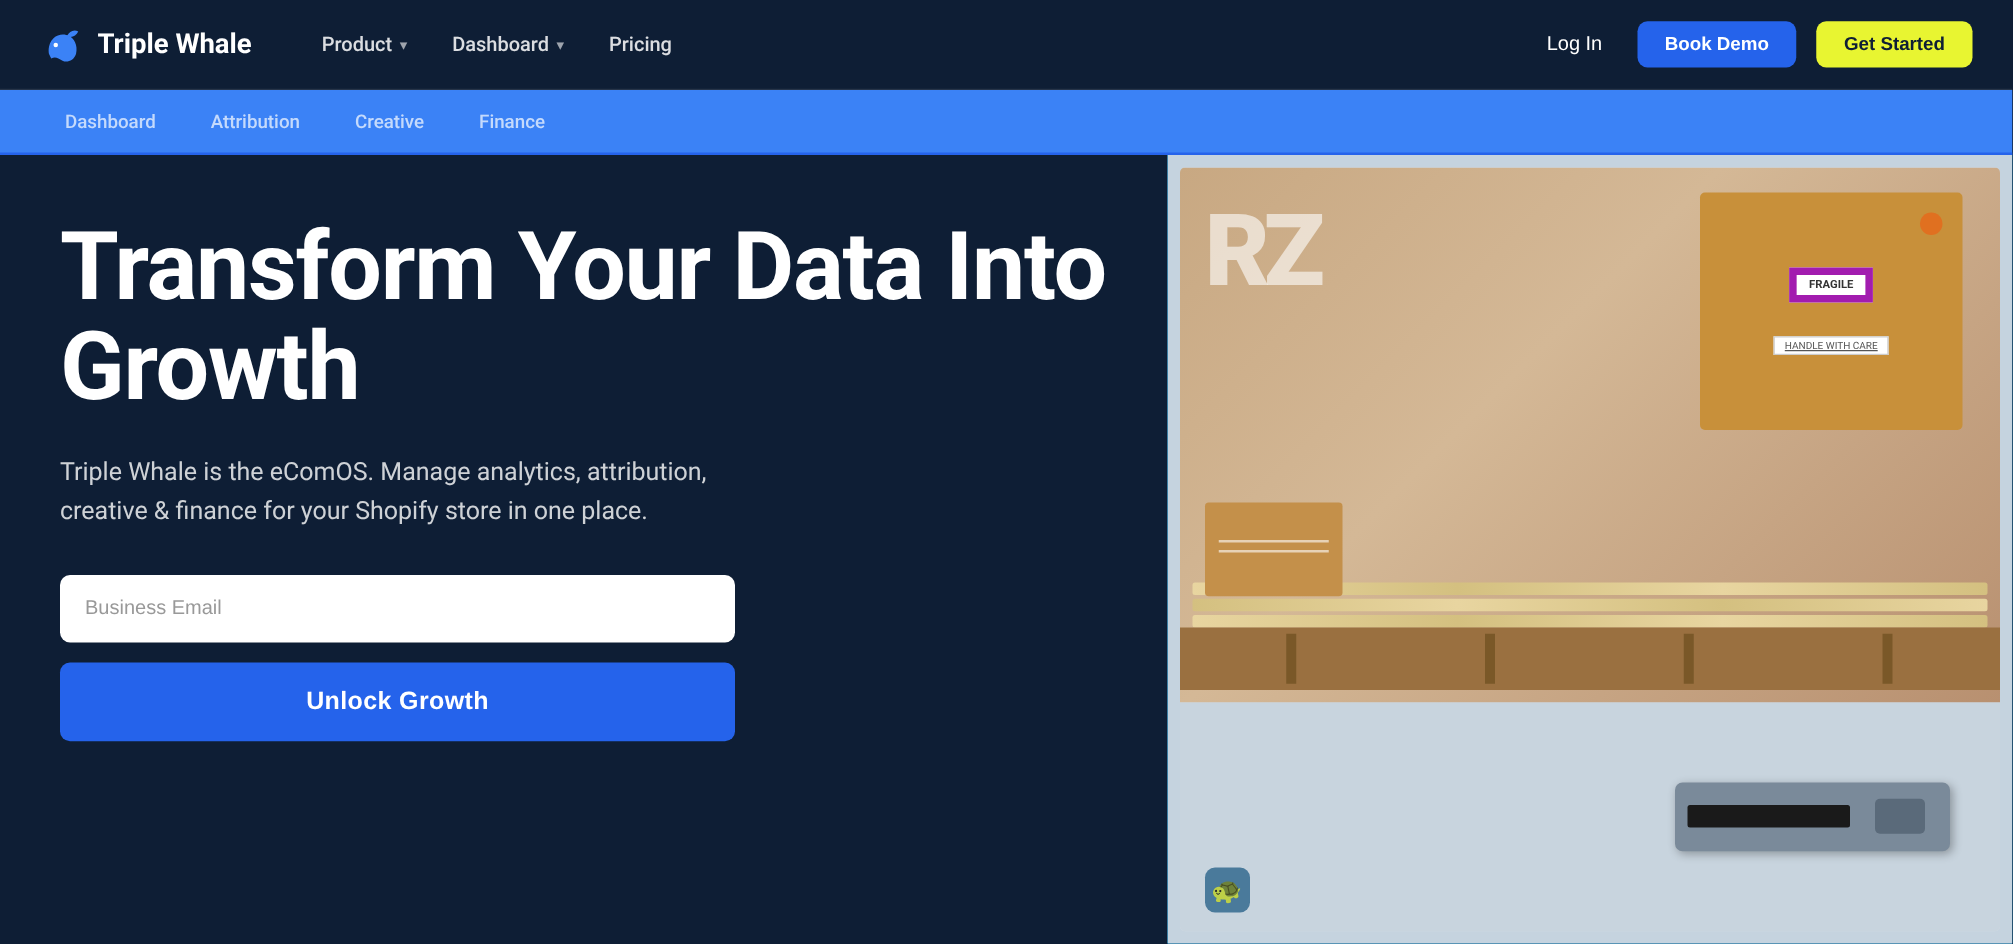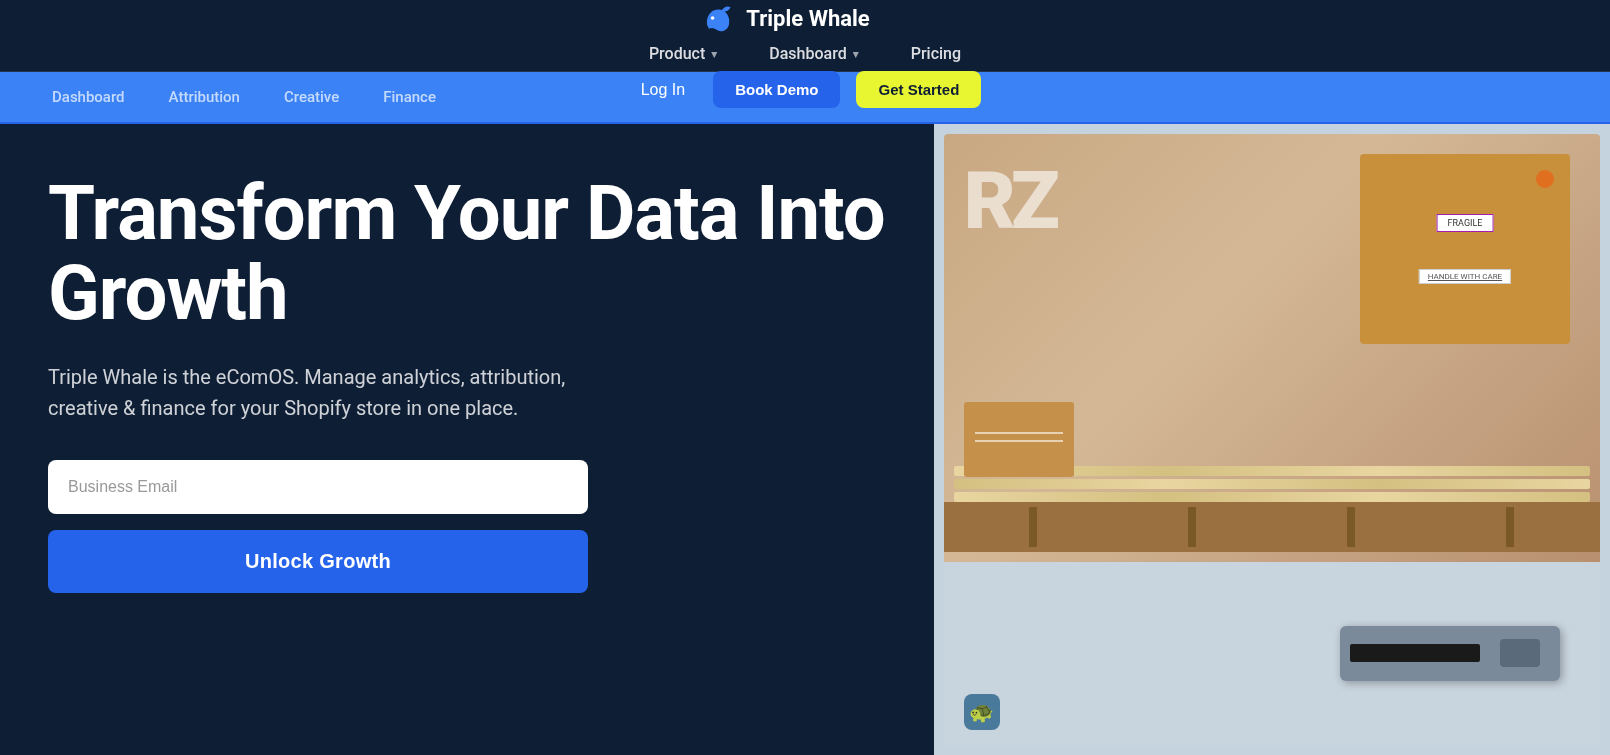--- a/index.html
+++ b/index.html
@@ -14,21 +14,20 @@
 
     
     nav {
       background: #0e1e35;
       border-bottom: 1px solid rgba(255,255,255,0.1);
       height: 72px;
       display: flex;
       align-items: center;
       padding: 0 32px;
       gap: 0;
-      flex-direction: column;
     }
 
     .nav-logo {
       display: flex;
       align-items: center;
       gap: 10px;
       text-decoration: none;
       color: white;
       margin-right: 40px;
     }
@@ -40,21 +39,21 @@
 
     .nav-logo-text {
       font-size: 22px;
       font-weight: 700;
       color: white;
     }
 
     .nav-links {
       display: flex;
       align-items: center;
-      gap: 20px;
+      gap: 4px;
       flex: 1;
     }
 
     .nav-link {
       display: flex;
       align-items: center;
       gap: 6px;
       padding: 8px 16px;
       color: rgba(255,255,255,0.85);
       font-size: 16px;
@@ -314,21 +313,21 @@
   <div class="hero-right">
     <div class="product-mockup">
       <div class="mockup-inner">
 
         <div class="scene">
 
           <div class="bg-letters">RZ</div>
 
           <div style="position:absolute; top:20px; right:30px; width:210px; height:190px; background:#c8903a; border-radius:4px;">
             <div style="position:absolute; top:16px; right:16px; width:18px; height:18px; background:#e07020; border-radius:50%;"></div>
-            <div style="position:absolute; top:60px; left:50%; transform:translateX(-50%); background:white; color:#333; font-size:9px; font-weight:normal; padding:3px 10px; border:1px solid #a21caf; white-space:nowrap;">FRAGILE</div>
+            <div style="position:absolute; top:60px; left:50%; transform:translateX(-50%); background:white; color:#333; font-size:9px; font-weight:bold; padding:3px 10px; border:6px solid #a21caf; white-space:nowrap;">FRAGILE</div>
             <div style="position:absolute; bottom:60px; left:50%; transform:translateX(-50%); background:white; color:#555; font-size:8px; padding:2px 8px; white-space:nowrap; border:1px solid #ccc;text-decoration:underline;">HANDLE WITH CARE</div>
           </div>
 
           <div style="position:absolute; bottom:60px; left:10px; right:10px; display:flex; flex-direction:column; gap:3px;">
             <div style="height:10px; background:linear-gradient(90deg, #e8d5a0, #d4c080, #e8d5a0, #d4c080); border-radius:2px;"></div>
             <div style="height:10px; background:linear-gradient(90deg, #d4c080, #e8d5a0, #d4c080, #e8d5a0); border-radius:2px;"></div>
             <div style="height:10px; background:linear-gradient(90deg, #e8d5a0, #d4c080, #e8d5a0, #d4c080); border-radius:2px;"></div>
           </div>
 
           <div style="position:absolute; bottom:85px; left:20px; width:110px; height:75px; background:#c4904a; border-radius:3px;">

